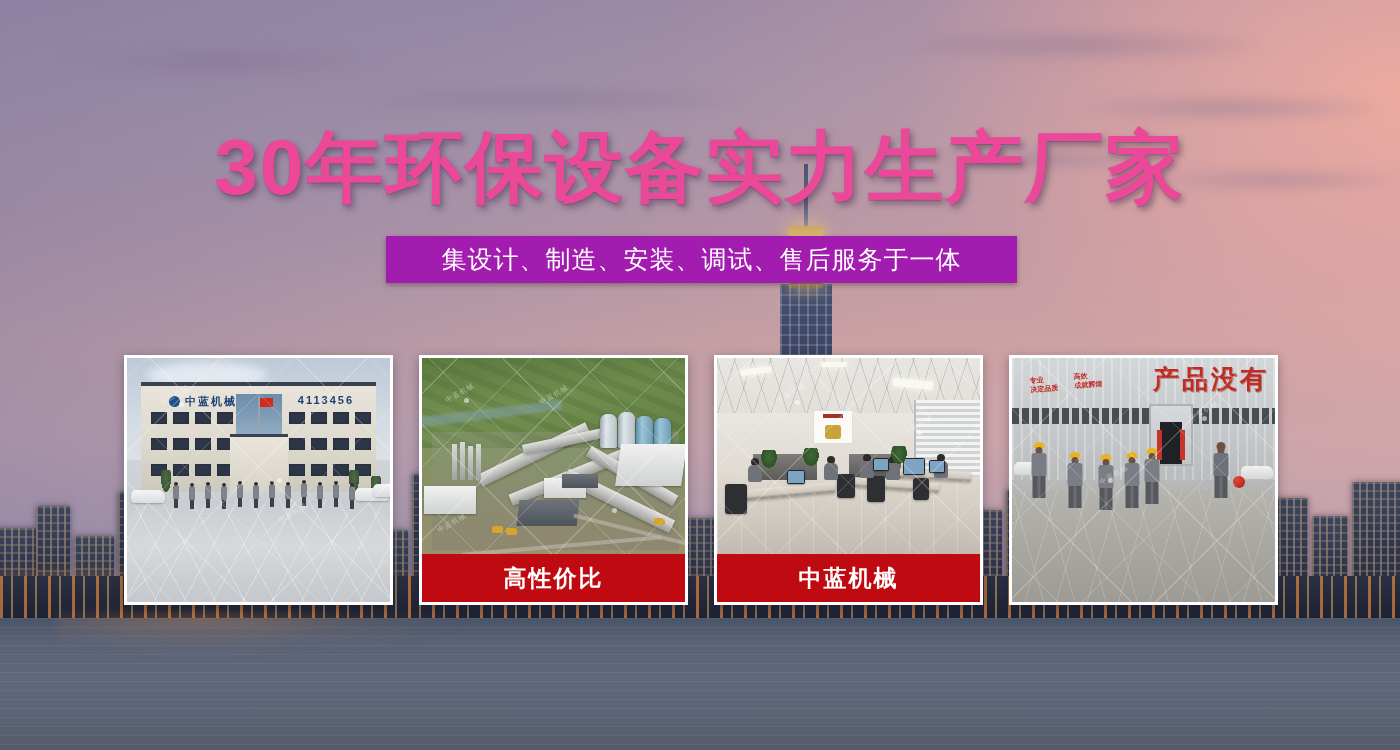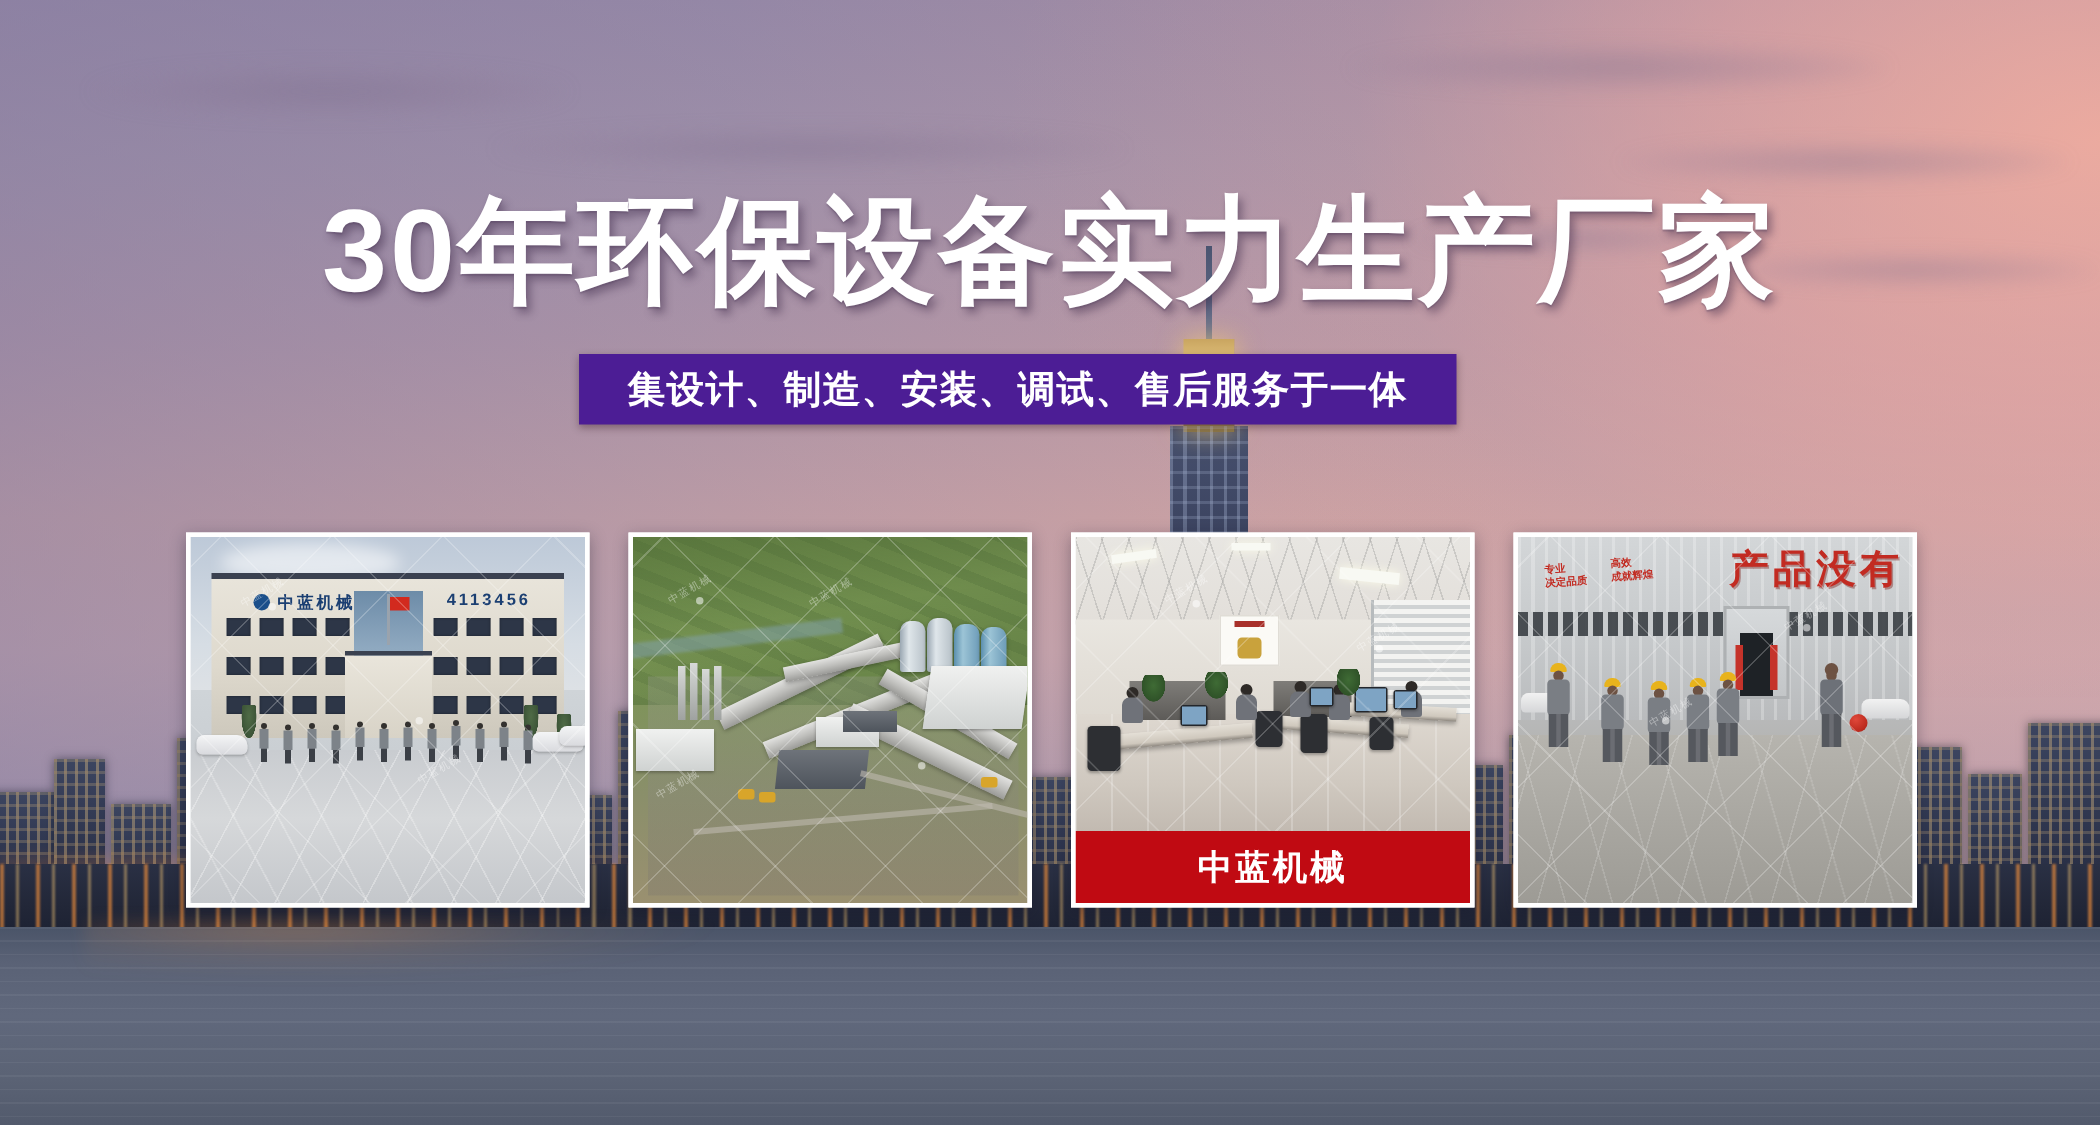--- a/index.html
+++ b/index.html
@@ -114,32 +114,32 @@
     position:absolute; left:4%; bottom:96px; width:34%; height:40px;
     background:radial-gradient(ellipse 60% 100% at 30% 0%,
       rgba(255,160,80,0.30) 0%, rgba(255,160,80,0.06) 60%, rgba(0,0,0,0) 100%);
     filter:blur(5px);
   }
 
   
   .headline {
     position:absolute; top:126px; left:0; right:0;
     text-align:center;
-    font-size:78px; font-weight:bold; color:#ffffff;
+    font-size:78px; font-weight:bold; color:#ec4899;
     letter-spacing:2px; line-height:1.06;
     text-shadow:3px 4px 6px rgba(60,40,70,0.45), 0 1px 1px rgba(90,70,100,0.35);
     white-space:nowrap;
   }
 
   
   .subbar {
-    position:absolute; top:236px; left:386px; width:585px; height:47px;
-    background:#4c1d95;
+    position:absolute; top:236px; left:386px; width:631px; height:47px;
+    background:#a21caf;
     display:flex; align-items:center; justify-content:center;
-    color:#ffffff; font-size:25px; font-weight:bold; letter-spacing:1px;
+    color:#ffffff; font-size:25px; font-weight:normal; letter-spacing:1px;
     white-space:nowrap;
     box-shadow:0 2px 5px rgba(40,10,20,0.35);
   }
 
   
   .cards {
     position:absolute; left:124px; top:355px;
     width:1154px; height:250px;
     display:flex; justify-content:space-between;
   }
@@ -648,20 +648,21 @@
         <div class="road" style="left:40px;top:186px;width:200px;transform:rotate(-5deg);"></div>
         <div class="road" style="left:150px;top:170px;width:120px;transform:rotate(14deg);"></div>
 
         <div class="wm"></div>
         <div class="wmdot" style="left:42px;top:40px;"></div>
         <div class="wmdot" style="left:190px;top:150px;"></div>
         <div class="wmtext" style="left:22px;top:30px;">中蓝机械</div>
         <div class="wmtext" style="left:14px;top:160px;">中蓝机械</div>
         <div class="wmtext" style="left:116px;top:32px;">中蓝机械</div>
       </div>
+      <div class="cap">高性价比</div>
     </div>
 
     <div class="card">
       <div class="photo p3">
         <div class="ceil"></div>
         <div class="lamp" style="left:24px;top:10px;width:30px;height:6px;transform:rotate(-8deg);"></div>
         <div class="lamp" style="left:176px;top:22px;width:40px;height:8px;transform:rotate(6deg);"></div>
         <div class="lamp" style="left:104px;top:4px;width:26px;height:5px;"></div>
 
         <div class="wall"></div>

